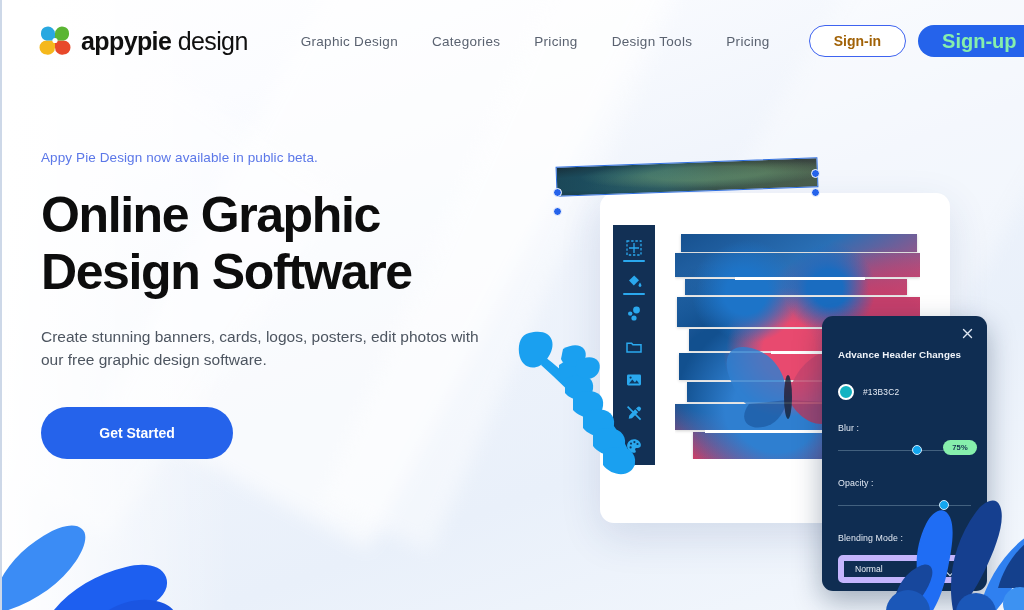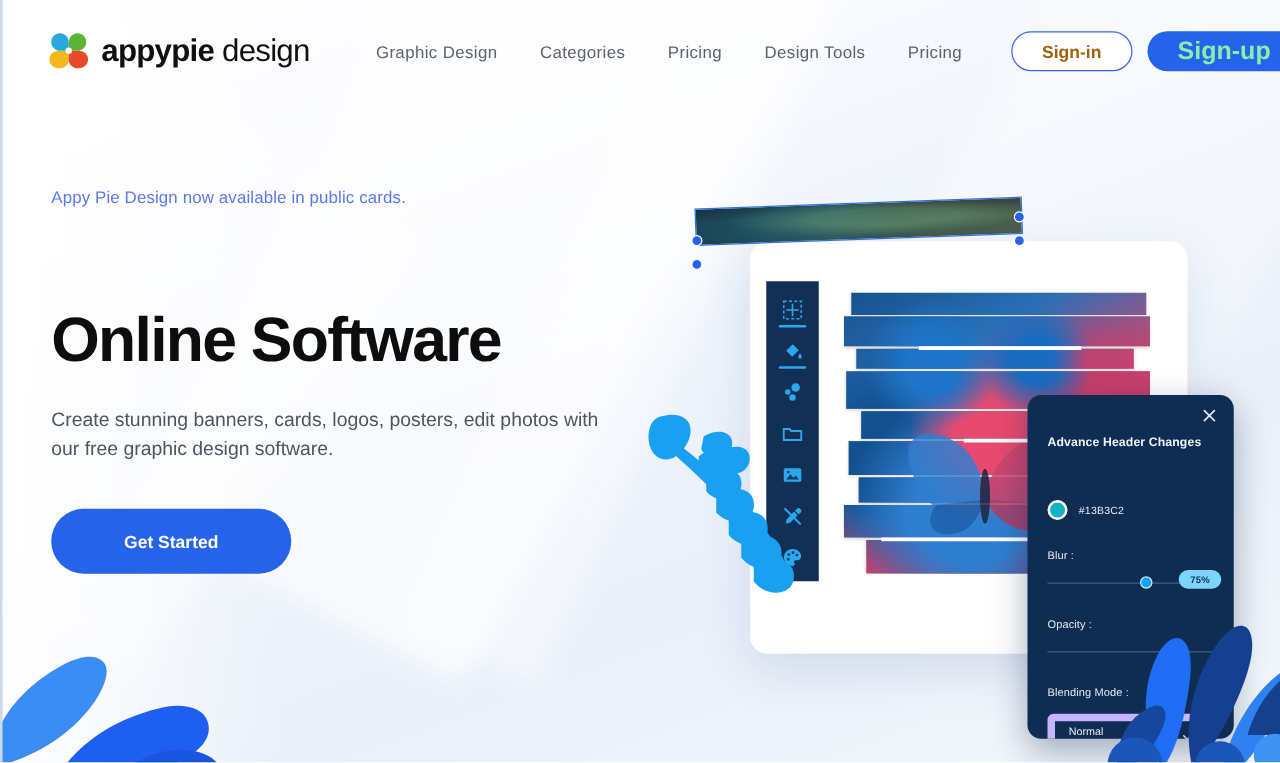--- a/index.html
+++ b/index.html
@@ -125,30 +125,30 @@
 
   .panel {
     position:absolute; left:302px; top:180px; width:165px; height:275px;
     background:#0f2d52; border-radius:11px; z-index:9;
     box-shadow:0 10px 28px rgba(10,35,70,.35);
     padding:17px 16px 0 16px; color:#e9eef6;
     overflow:hidden;
   }
   .panel-x { position:absolute; right:13px; top:10px; width:13px; height:13px; cursor:pointer; color:#dfe7f2;}
   .panel-title { font-size:9.8px; font-weight:600; margin-top:16px; letter-spacing:.1px; color:#f0f4fa;}
-  .color-row { display:flex; align-items:center; gap:9px; margin-top:40px;}
+  .color-row { display:flex; align-items:center; gap:9px; margin-top:24px;}
   .swatch { width:16px; height:16px; border-radius:50%; border:2px solid #fff; flex:none;}
   .hexval { font-size:8.4px; color:#e6ecf5; letter-spacing:.2px;}
   .fld-label { font-size:8.8px; color:#e3eaf4; margin-top:23px; letter-spacing:.1px;}
   .slider { position:relative; margin-top:12px; height:10px; }
   .track { position:absolute; left:0; right:0; top:4.5px; height:1.2px; background:#43617f;}
   .knob { position:absolute; top:0; width:10px; height:10px; border-radius:50%;
           background:#12a6f0; border:1.5px solid #cfe9fb; cursor:pointer;}
   .pct {
-    position:absolute; right:-6px; top:-5px; background:#7dd3fc; color:#14324f;
+    position:absolute; right:-6px; top:-5px; background:#86efac; color:#14324f;
     font-size:7.6px; font-weight:700; border-radius:9px; padding:3px 9px; letter-spacing:.2px;
   }
   .select {
     margin-top:12px; height:28px; border:6px solid #c4b5fd; border-radius:5px;
     display:flex; align-items:center; padding:0 11px; font-size:8.6px; color:#e9eff7;
     cursor:pointer; position:relative;
   }
   .select .chev { position:absolute; right:11px; top:9px; width:8px; height:8px; color:#cfdcec;}
 
   
@@ -189,22 +189,22 @@
       <span class="nav-link">Pricing</span>
       <span class="nav-link">Design Tools</span>
       <span class="nav-link">Pricing</span>
       <button class="btn-signin">Sign-in</button>
       <button class="btn-signup">Sign-up</button>
 
     </nav>
   </header>
 
   <div class="hero-copy">
-    <div class="eyebrow">Appy Pie Design now available in public cards.</div>
-    <h1 class="headline"><br><span>Online Software</span></h1>
+    <div class="eyebrow">Appy Pie Design now available in public beta.</div>
+    <h1 class="headline"><span>Online Graphic</span><br><span>Design Software</span></h1>
     <p class="sub">Create stunning banners, cards, logos, posters, edit photos with our free graphic design software.</p>
     <button class="cta">Get Started</button>
   </div>
 
   <div class="mockup">
 
     <div class="card-back"></div>
 
     <div class="banner"></div>
     <div class="handle" style="left:33px;  top:52px;"></div>

